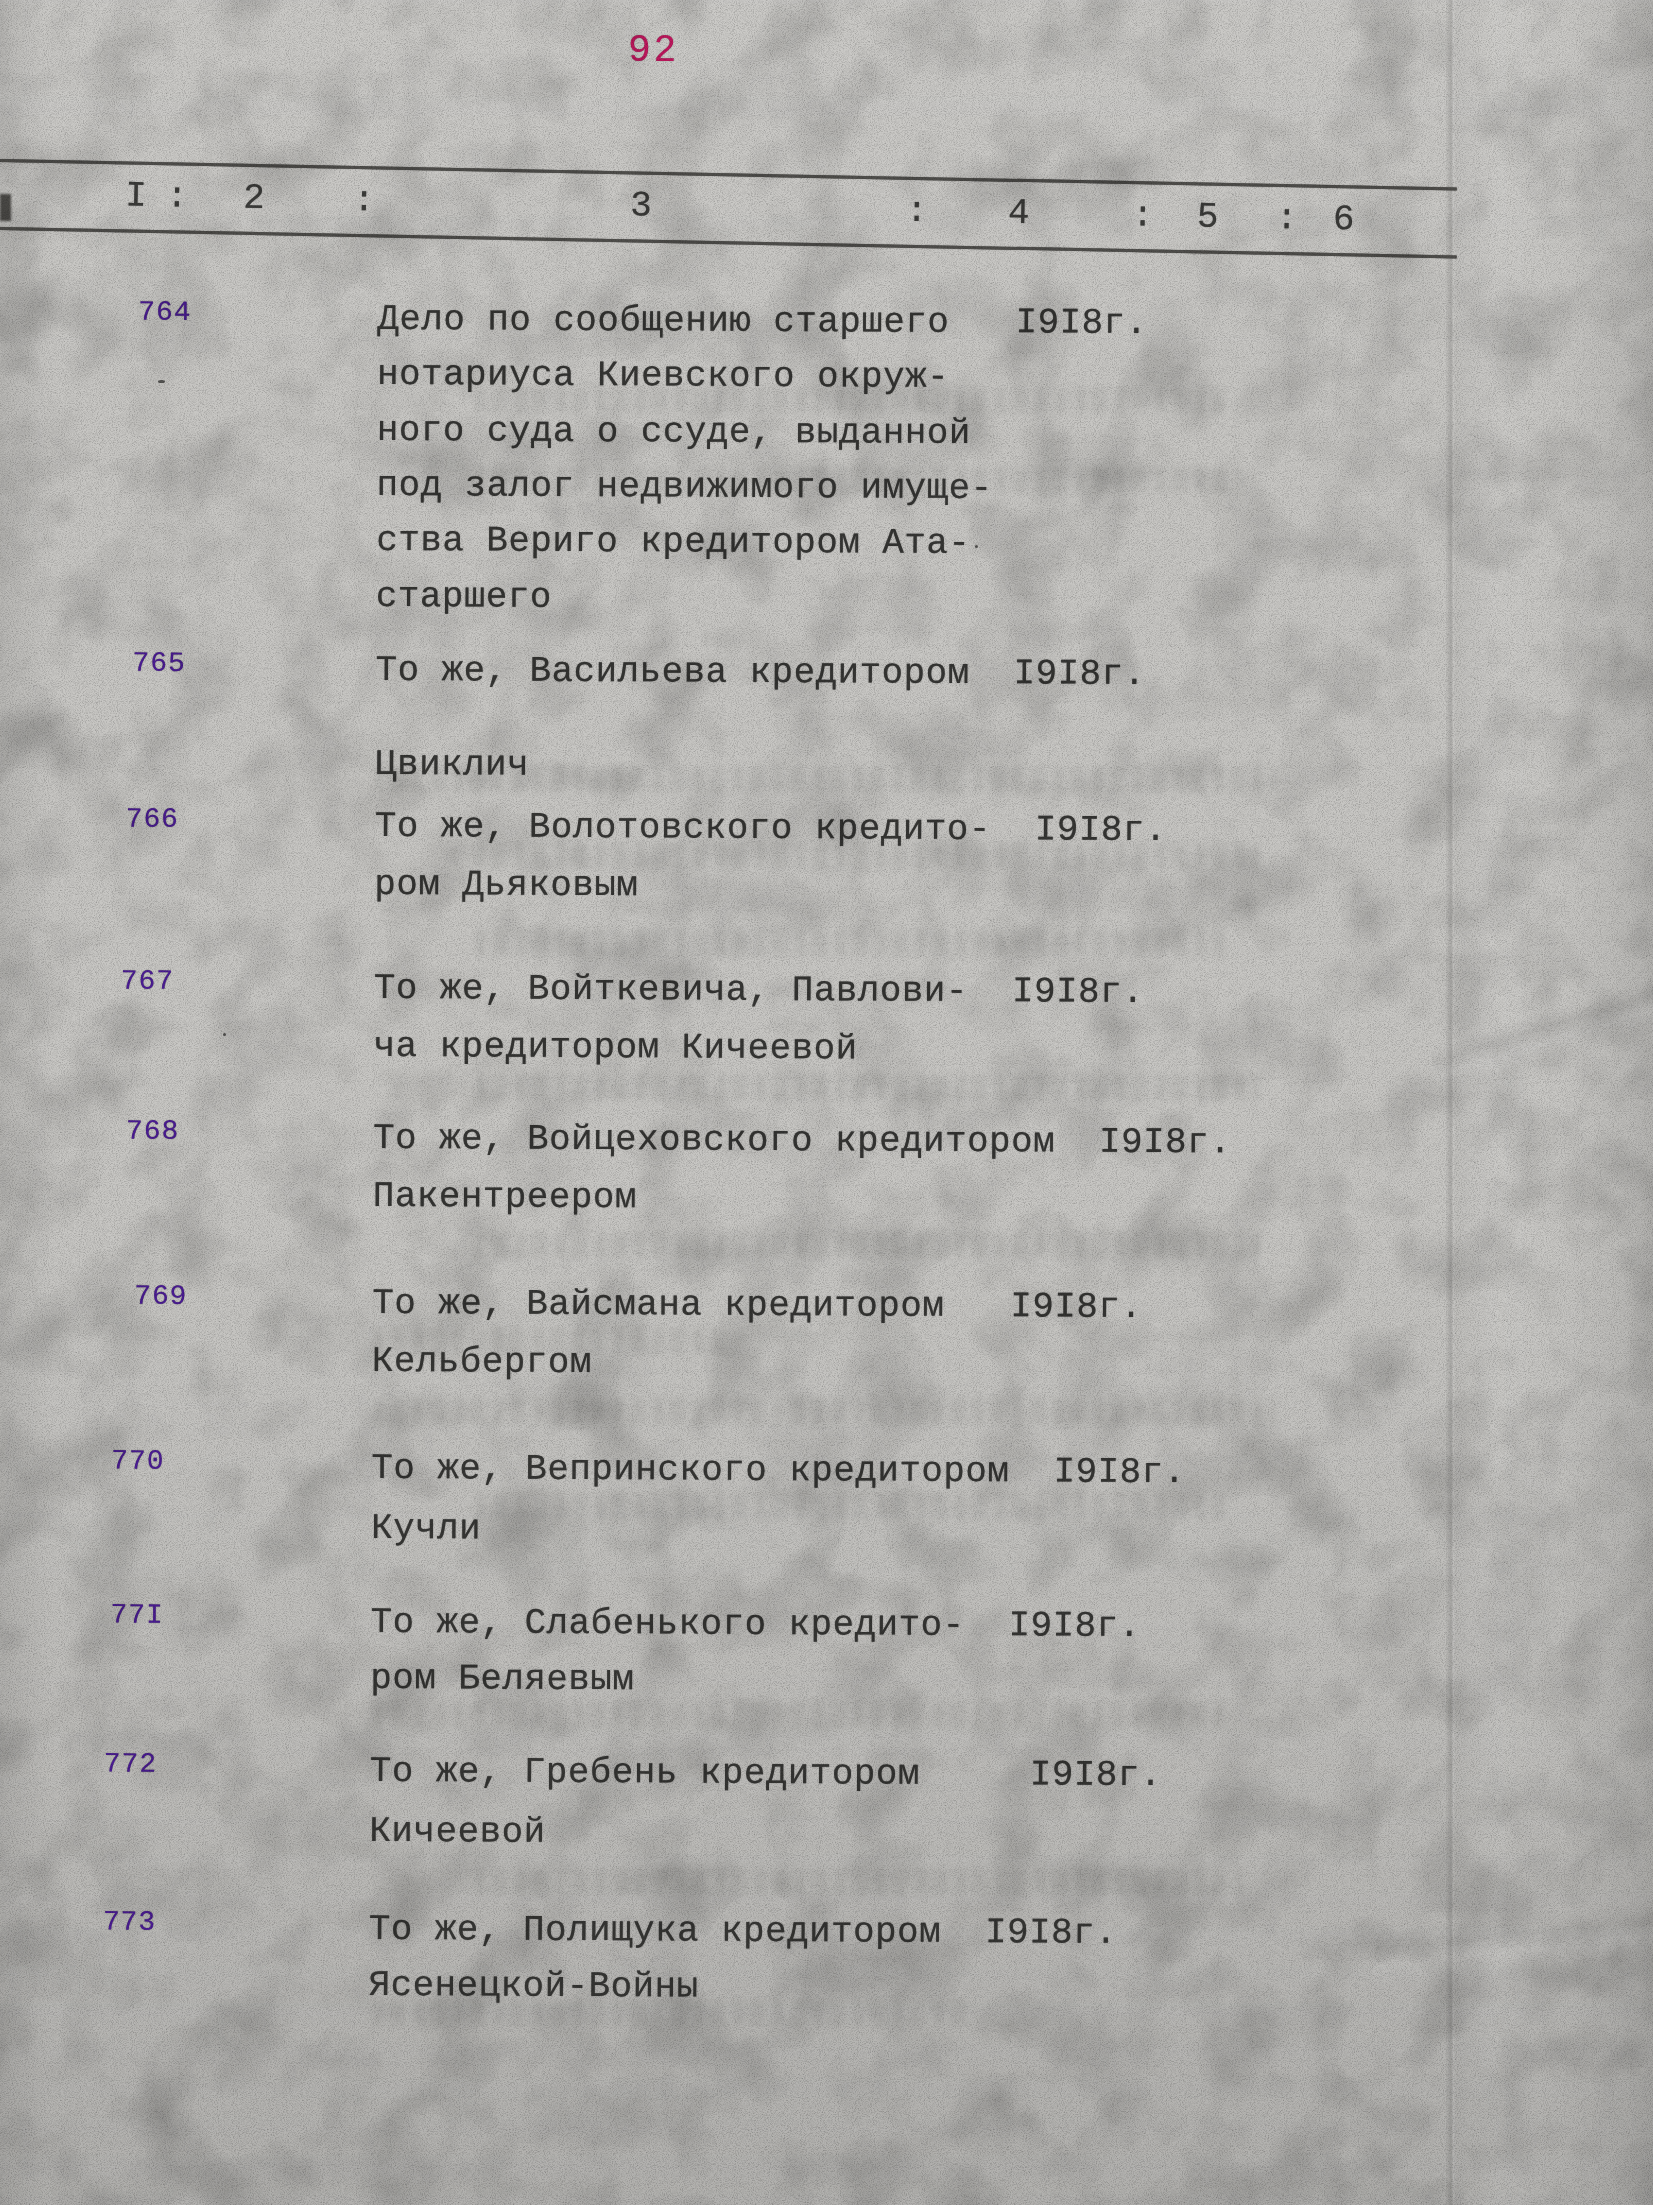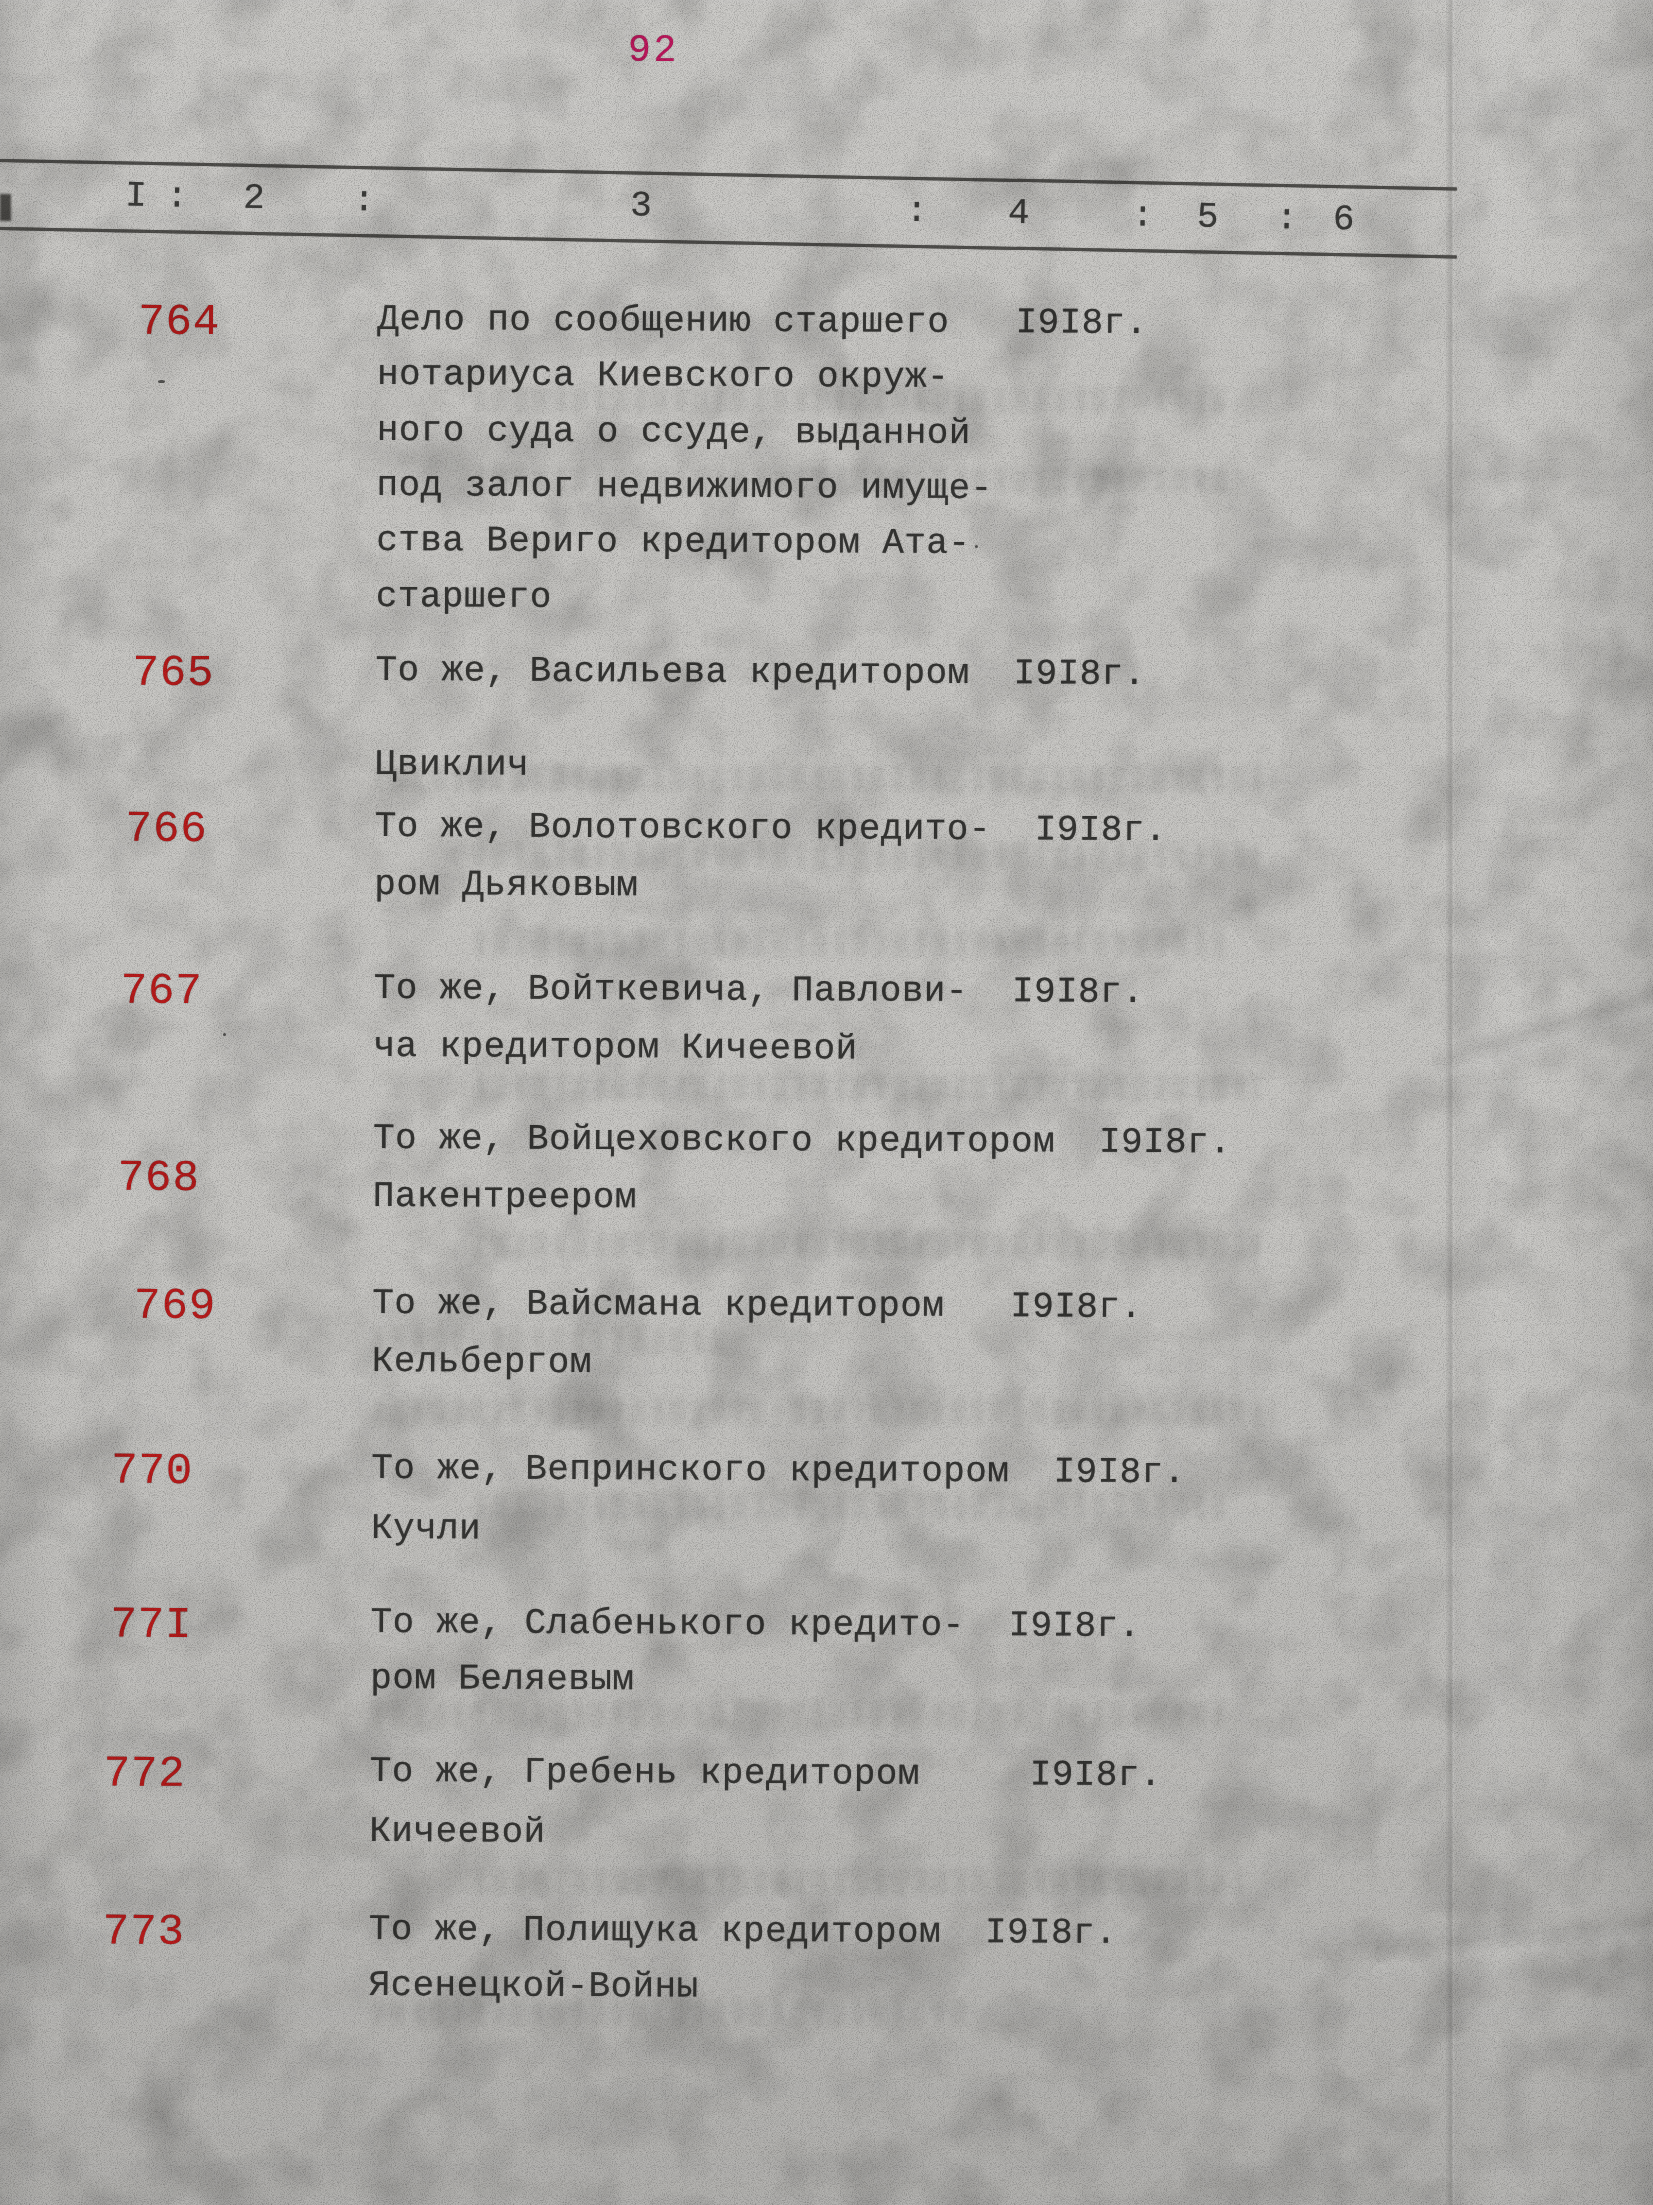--- a/index.html
+++ b/index.html
@@ -36,21 +36,21 @@
     transform-origin:0 0;transform:rotate(1.12deg);}
   .hcell{position:absolute;top:173px;font-size:36px;color:#3c3c3a;
     text-shadow:0 0 1px rgba(50,50,48,.6);}
 
   .pageno{position:absolute;left:628px;top:29px;font-size:38px;letter-spacing:2.6px;
     color:#be185d;text-shadow:0 0 1px rgba(50,50,48,.6);}
 
   
   #entries{position:absolute;inset:0;transform:rotate(.3deg);transform-origin:0 0;}
   .entry{position:absolute;left:0;width:1654px;}
-  .num{position:absolute;top:0;font-size:44px;color:#b91c1c;letter-spacing:0.9px;
+  .num{position:absolute;top:0;font-size:28px;color:#4c1d95;letter-spacing:0.9px;
     text-shadow:0 0 1.1px rgba(48,48,46,.65);}
   .lines{position:absolute;left:379px;top:0;}
   .line{position:absolute;left:0;white-space:pre;font-size:36px;line-height:44px;height:44px;
     color:#363634;letter-spacing:0.4px;text-shadow:0 0 1.1px rgba(48,48,46,.65);}
 
   
   .ghost{position:absolute;height:27px;pointer-events:none;opacity:.17;filter:blur(3px);
     background:repeating-linear-gradient(90deg,
       rgba(70,70,68,.55) 0 9.4px, rgba(70,70,68,.08) 9.4px 16px,
       rgba(70,70,68,.45) 16px 31px, rgba(70,70,68,.06) 31px 40px);}
@@ -119,21 +119,21 @@
         </div>
       </div>
       <div class="entry" style="top: 965px;">
         <span class="num" style="left: 126px;">767</span>
         <div class="lines">
           <div class="line" style="top: 0px;"><span>То же, Войткевича, Павлови-</span><span>  </span><span class="year">I9I8г.</span></div>
           <div class="line" style="top: 58px;"><span>ча кредитором Кичеевой</span></div>
         </div>
       </div>
       <div class="entry" style="top: 1115px;">
-        <span class="num" style="left: 124px; margin-top: 37px;">768</span>
+        <span class="num" style="left: 132px;">768</span>
         <div class="lines">
           <div class="line" style="top: 0px;"><span>То же, Войцеховского кредитором</span><span>  </span><span class="year">I9I8г.</span></div>
           <div class="line" style="top: 58px;"><span>Пакентреером</span></div>
         </div>
       </div>
       <div class="entry" style="top: 1280px;">
         <span class="num" style="left: 141px;">769</span>
         <div class="lines">
           <div class="line" style="top: 0px;"><span>То же, Вайсмана кредитором</span><span>   </span><span class="year">I9I8г.</span></div>
           <div class="line" style="top: 58px;"><span>Кельбергом</span></div>

